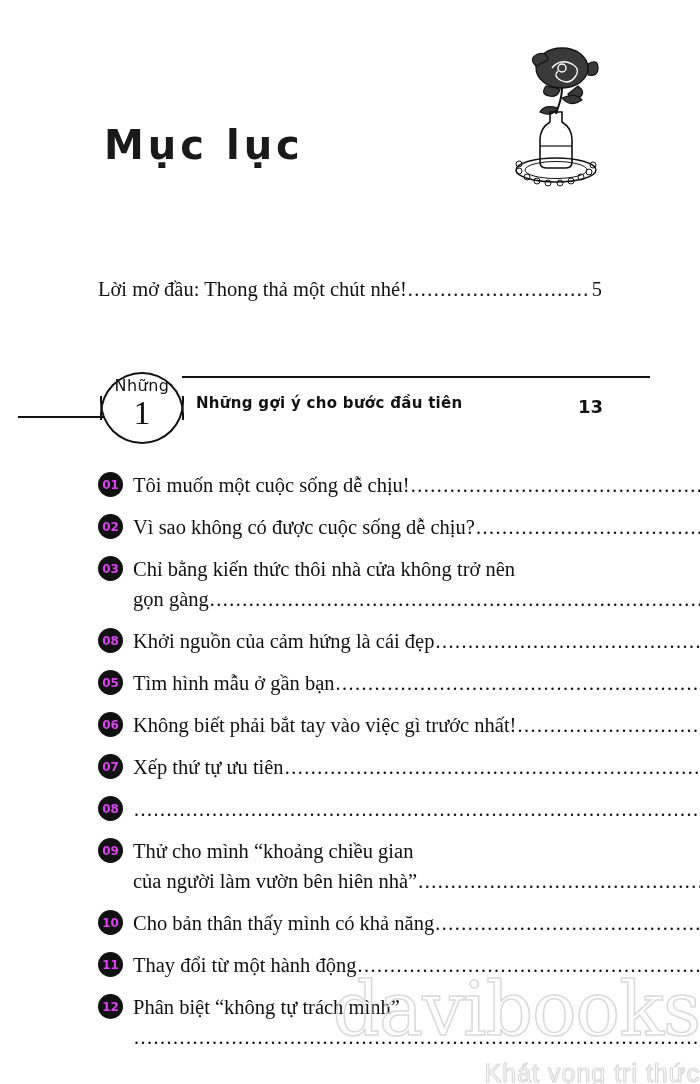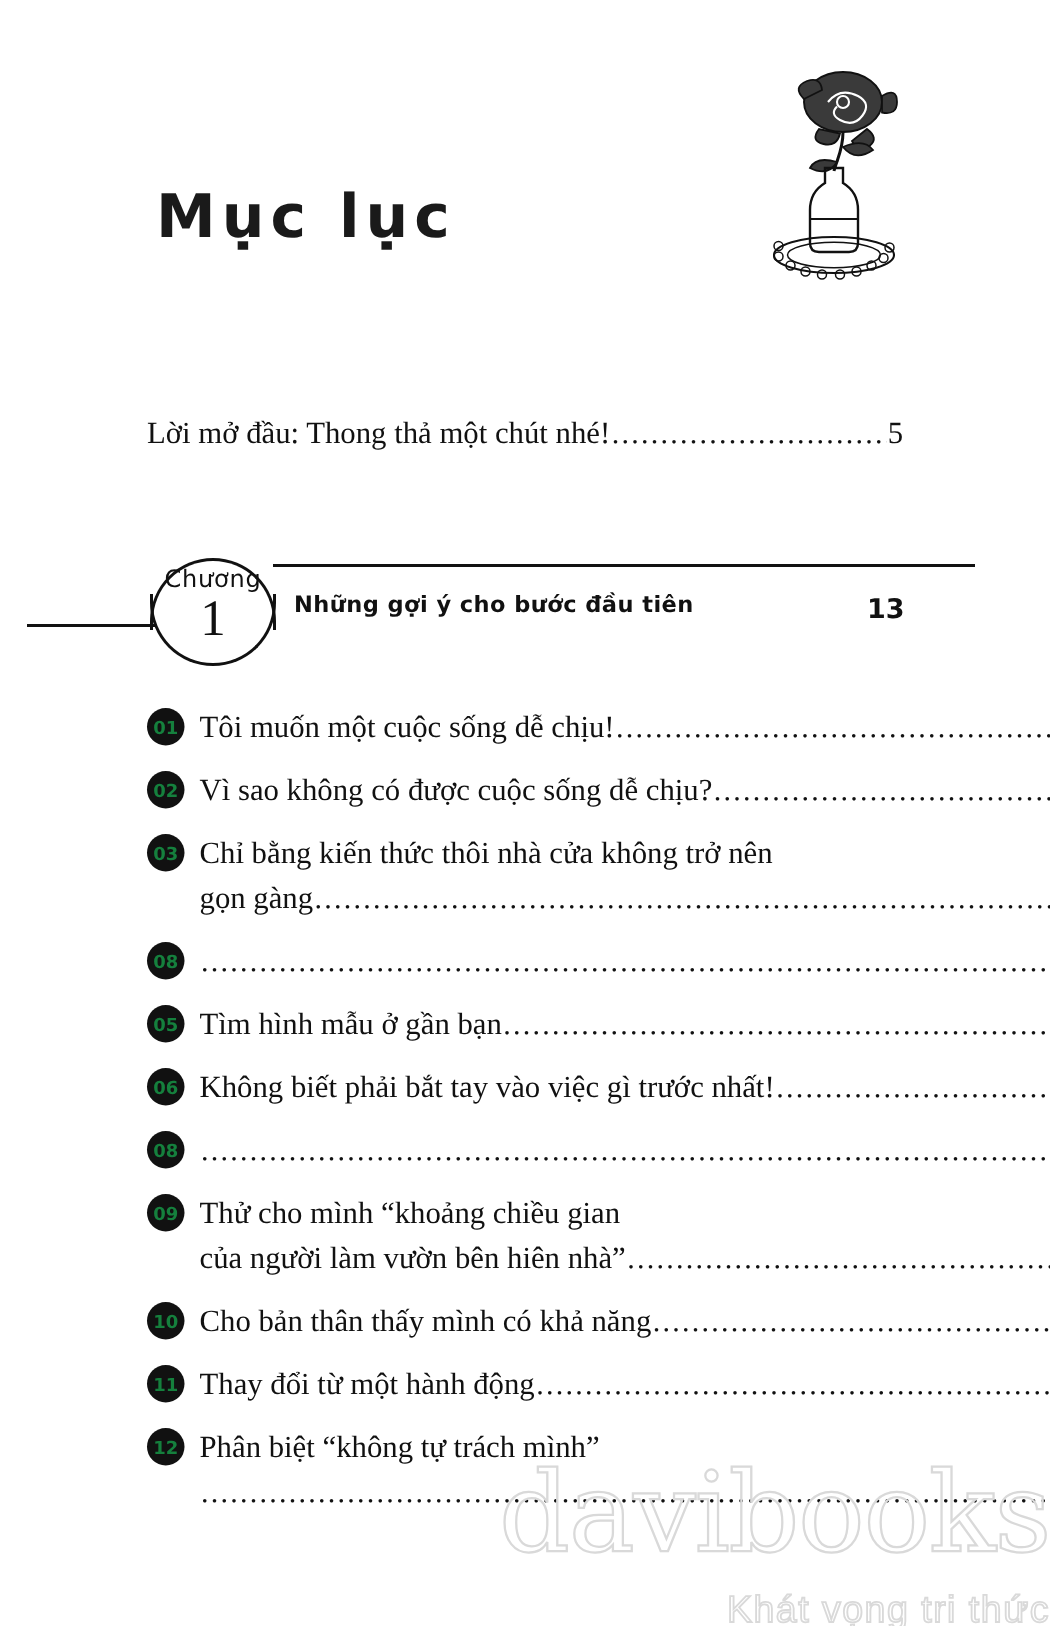--- a/index.html
+++ b/index.html
@@ -160,21 +160,21 @@
     display: flex;
     align-items: flex-start;
     margin-bottom: 12px;
   }
   .toc-num {
     flex: 0 0 auto;
     width: 25px;
     height: 25px;
     border-radius: 50%;
     background: #111111;
-    color: #15803d;
+    color: #d946ef;
     font-family: "DejaVu Sans", sans-serif;
     font-size: 12px;
     font-weight: 700;
     display: flex;
     align-items: center;
     justify-content: center;
     margin-top: 2px;
   }
   .toc-body {
     flex: 1 1 auto;
@@ -267,21 +267,21 @@
   <span class="foreword-text">Lời mở đầu: Thong thả một chút nhé!</span>
   <span class="dotleader"></span>
   <span class="foreword-page">5</span>
 </div>
 
 <div class="chapter-block">
   <div class="chapter-rule-left"></div>
   <div class="chapter-rule-right"></div>
   <div class="chapter-arc"></div>
   <div class="chapter-arc-bottom"></div>
-  <div class="chapter-word">Chương</div>
+  <div class="chapter-word">Những</div>
   <div class="chapter-number">1</div>
   <div class="chapter-title">Những gợi ý cho bước đầu tiên</div>
   <div class="chapter-page">13</div>
 </div>
 
 <div class="toc-list" id="toc-list">
     <div class="toc-item">
       <div class="toc-num">01</div>
       <div class="toc-body">
         <div class="toc-line">
@@ -308,38 +308,48 @@
         <div class="toc-line">
           <span class="toc-text">gọn gàng</span>
           <span class="dotleader"></span>
         </div>
       </div>
     </div>
     <div class="toc-item">
       <div class="toc-num">08</div>
       <div class="toc-body">
         <div class="toc-line">
+          <span class="toc-text">Khởi nguồn của cảm hứng là cái đẹp</span>
           <span class="dotleader"></span>
         </div>
       </div>
     </div>
     <div class="toc-item">
       <div class="toc-num">05</div>
       <div class="toc-body">
         <div class="toc-line">
           <span class="toc-text">Tìm hình mẫu ở gần bạn</span>
           <span class="dotleader"></span>
         </div>
       </div>
     </div>
     <div class="toc-item">
       <div class="toc-num">06</div>
       <div class="toc-body">
         <div class="toc-line">
           <span class="toc-text">Không biết phải bắt tay vào việc gì trước nhất!</span>
+          <span class="dotleader"></span>
+        </div>
+      </div>
+    </div>
+    <div class="toc-item">
+      <div class="toc-num">07</div>
+      <div class="toc-body">
+        <div class="toc-line">
+          <span class="toc-text">Xếp thứ tự ưu tiên</span>
           <span class="dotleader"></span>
         </div>
       </div>
     </div>
     <div class="toc-item">
       <div class="toc-num">08</div>
       <div class="toc-body">
         <div class="toc-line">
           <span class="dotleader"></span>
         </div>

